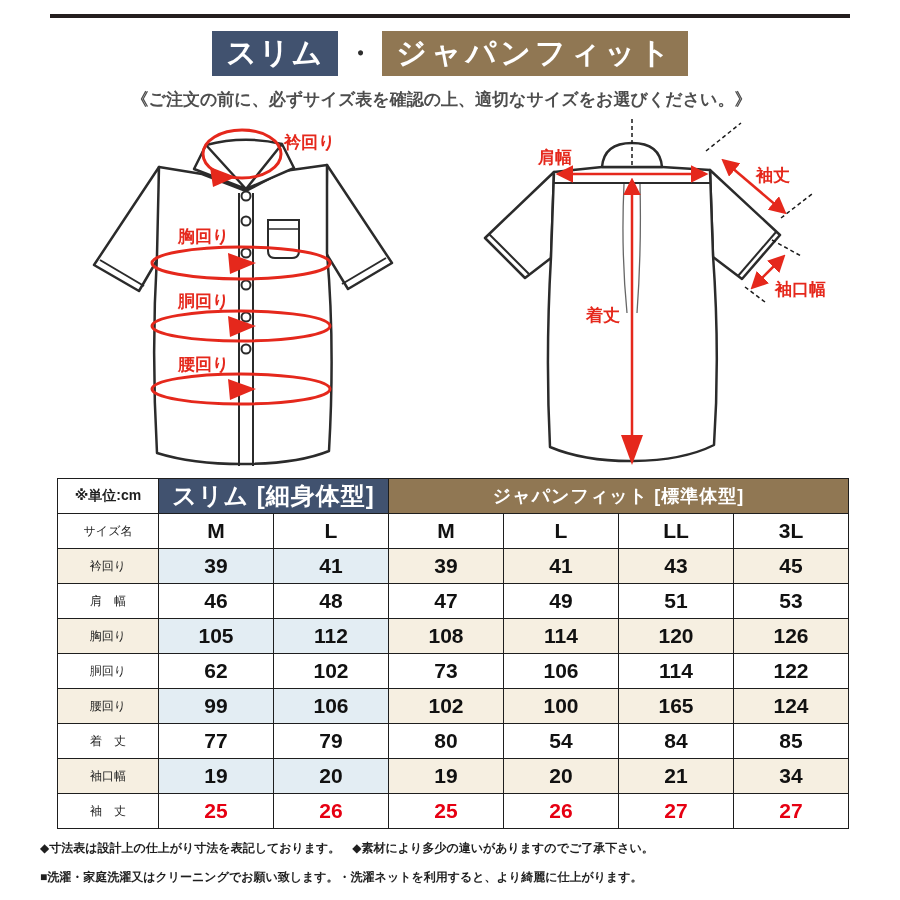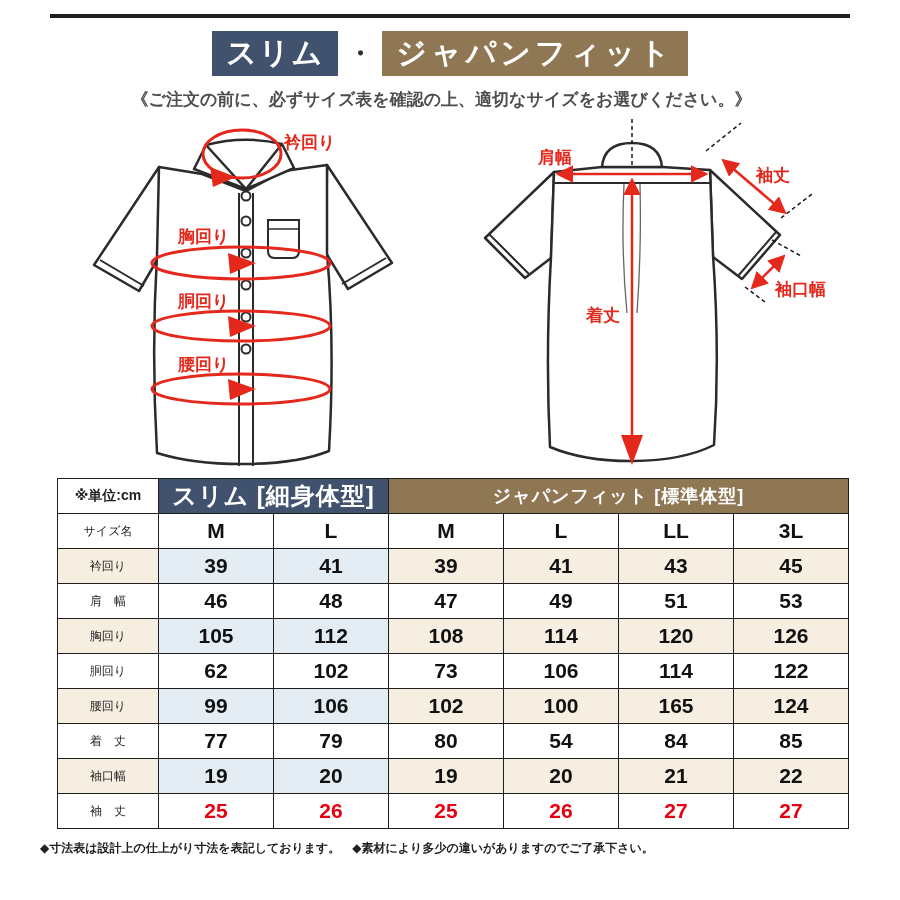--- a/index.html
+++ b/index.html
@@ -213,31 +213,32 @@
           <td class="val">84</td>
           <td class="val">85</td>
         </tr>
         <tr>
           <td class="rowlabel beige">袖口幅</td>
           <td class="val bluetint">19</td>
           <td class="val bluetint">20</td>
           <td class="val beige">19</td>
           <td class="val beige">20</td>
           <td class="val beige">21</td>
-          <td class="val beige">22</td>
+          <td class="val beige">34</td>
         </tr>
         <tr>
           <td class="rowlabel">袖　丈</td>
           <td class="val redval">25</td>
           <td class="val redval">26</td>
           <td class="val redval">25</td>
           <td class="val redval">26</td>
           <td class="val redval">27</td>
           <td class="val redval">27</td>
         </tr>
       </tbody>
   </table>
 
   <div class="footer-notes">
     <div>◆寸法表は設計上の仕上がり寸法を表記しております。　◆素材により多少の違いがありますのでご了承下さい。</div>
+    <div>■洗濯・家庭洗濯又はクリーニングでお願い致します。・洗濯ネットを利用すると、より綺麗に仕上がります。</div>
   </div>
 
 </div>
 
 </body></html>

